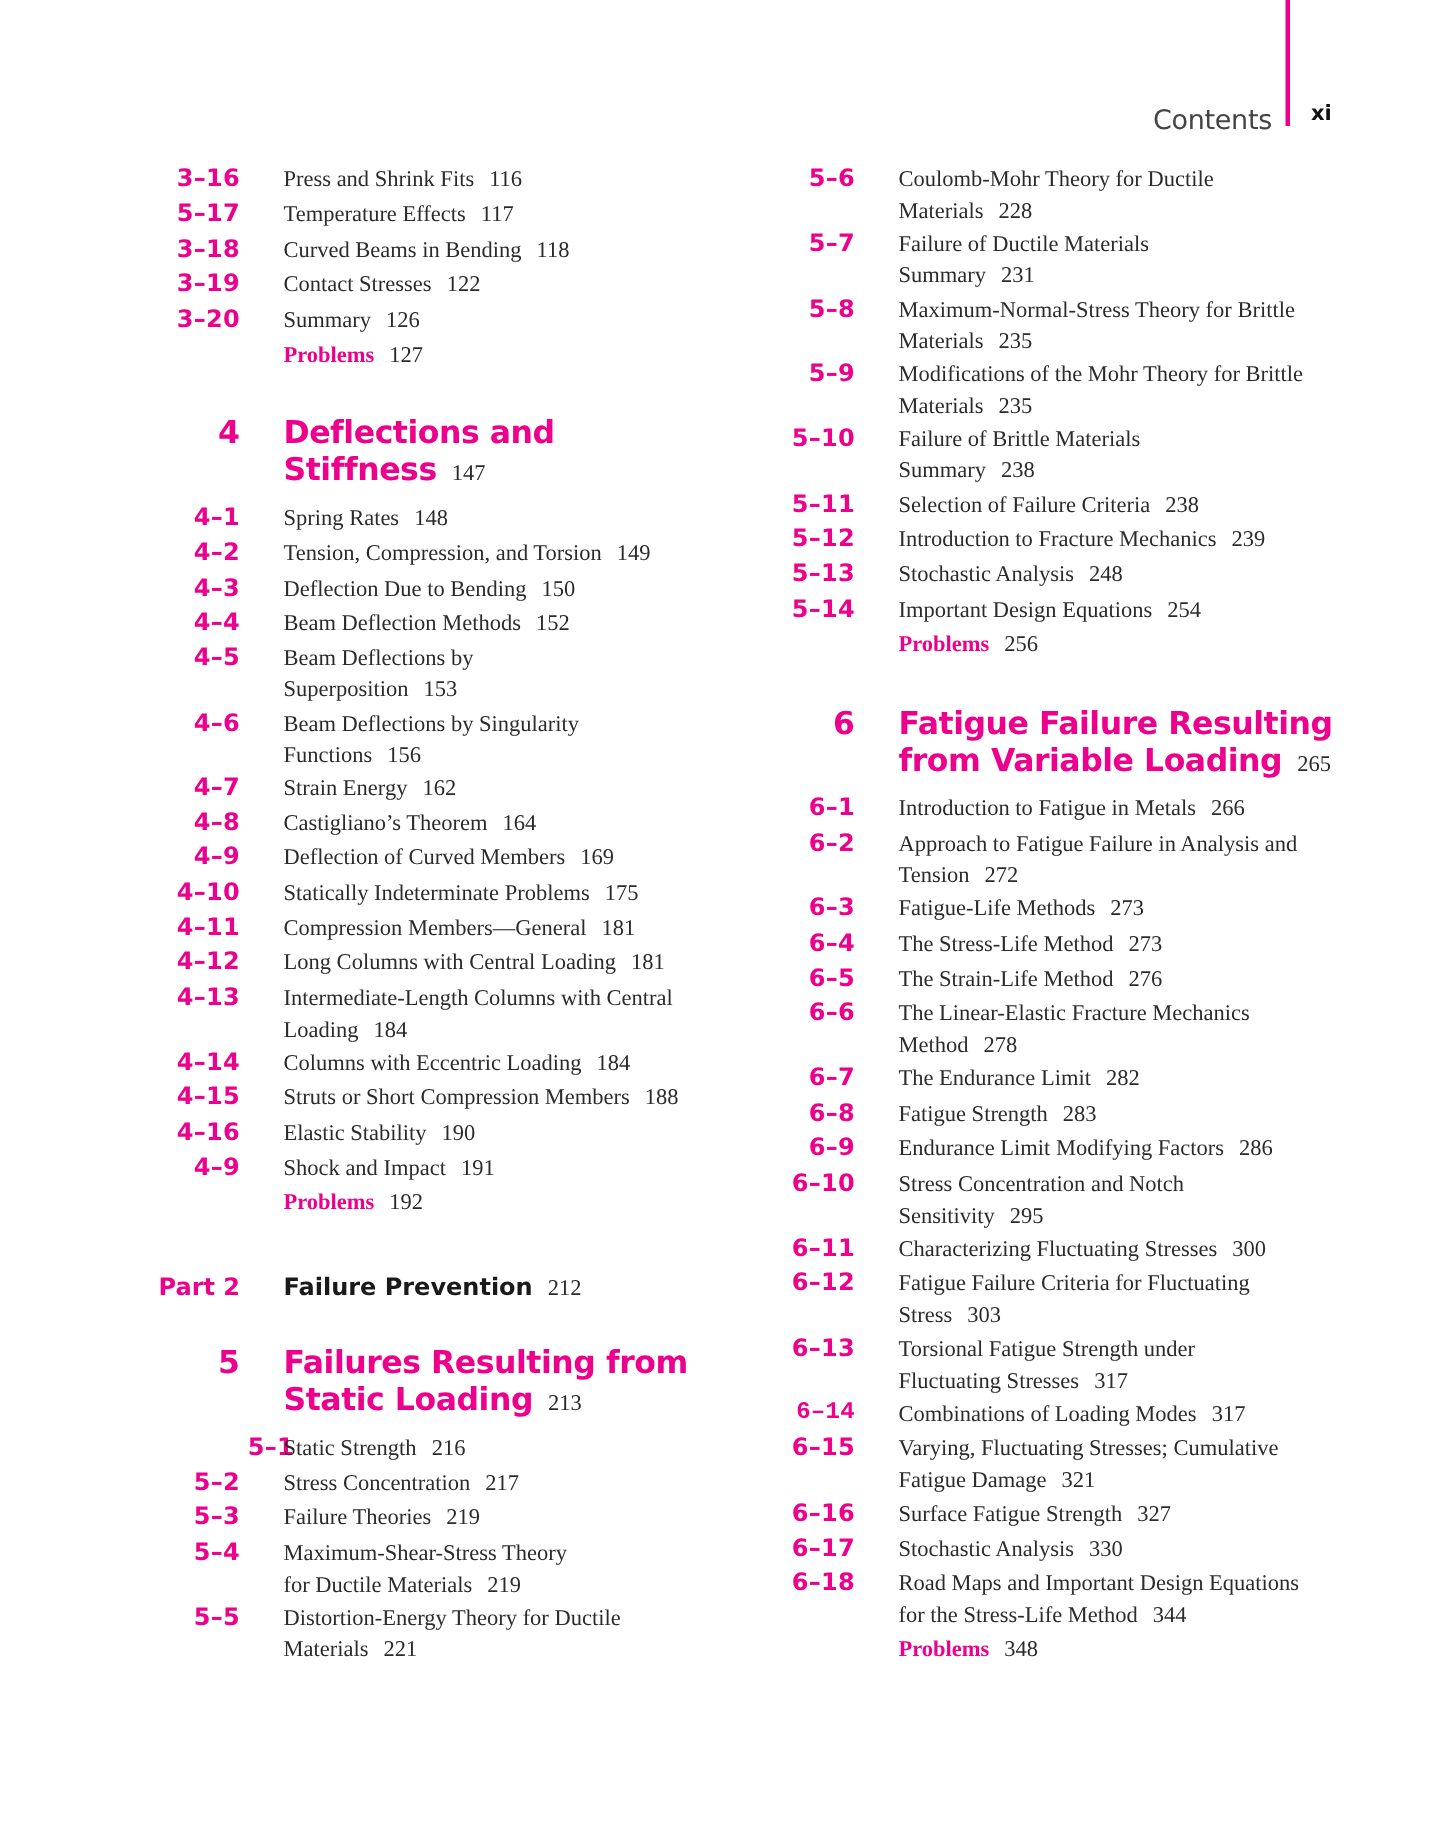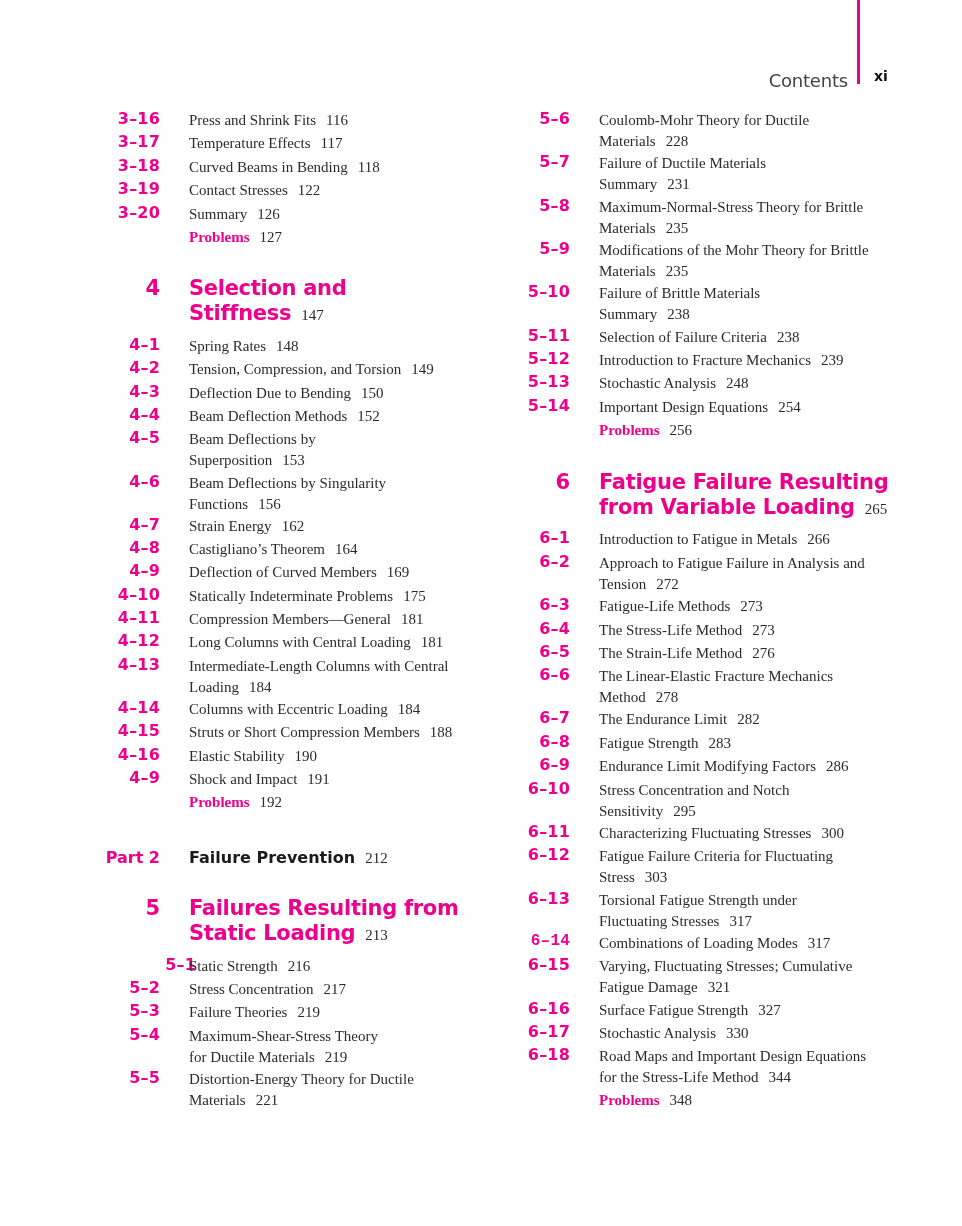--- a/index.html
+++ b/index.html
@@ -38,31 +38,31 @@
 <body>
 
 <div class="page">
   <div class="vbar"></div>
   <div class="running-head">Contents</div>
   <div class="folio">xi</div>
 
   <div class="col col-left" id="left-col">
       <div class="num" style="top: 109px;">3–16</div>
       <div class="title" style="top: 110px;"><span>Press and Shrink Fits</span><span class="pg">116</span></div>
-      <div class="num" style="top: 132px;">3–17</div>
+      <div class="num" style="top: 132px;">5–17</div>
       <div class="title" style="top: 133px;"><span>Temperature Effects</span><span class="pg">117</span></div>
       <div class="num" style="top: 156px;">3–18</div>
       <div class="title" style="top: 157px;"><span>Curved Beams in Bending</span><span class="pg">118</span></div>
       <div class="num" style="top: 179px;">3–19</div>
       <div class="title" style="top: 180px;"><span>Contact Stresses</span><span class="pg">122</span></div>
       <div class="num" style="top: 203px;">3–20</div>
       <div class="title" style="top: 204px;"><span>Summary</span><span class="pg">126</span></div>
       <div class="title" style="top: 227px;"><span class="problems">Problems</span><span class="pg">127</span></div>
       <div class="ch-num" style="top: 276px;">4</div>
-      <div class="ch-title" style="top: 276px;"><span>Selection and</span><br><span>Stiffness</span><span class="ch-pg">147</span></div>
+      <div class="ch-title" style="top: 276px;"><span>Deflections and</span><br><span>Stiffness</span><span class="ch-pg">147</span></div>
       <div class="num" style="top: 335px;">4–1</div>
       <div class="title" style="top: 336px;"><span>Spring Rates</span><span class="pg">148</span></div>
       <div class="num" style="top: 358px;">4–2</div>
       <div class="title" style="top: 359px;"><span>Tension, Compression, and Torsion</span><span class="pg">149</span></div>
       <div class="num" style="top: 382px;">4–3</div>
       <div class="title" style="top: 383px;"><span>Deflection Due to Bending</span><span class="pg">150</span></div>
       <div class="num" style="top: 405px;">4–4</div>
       <div class="title" style="top: 406px;"><span>Beam Deflection Methods</span><span class="pg">152</span></div>
       <div class="num" style="top: 428px;">4–5</div>
       <div class="title" style="top: 429px;"><span>Beam Deflections by</span><br><span>Superposition</span><span class="pg">153</span></div>

